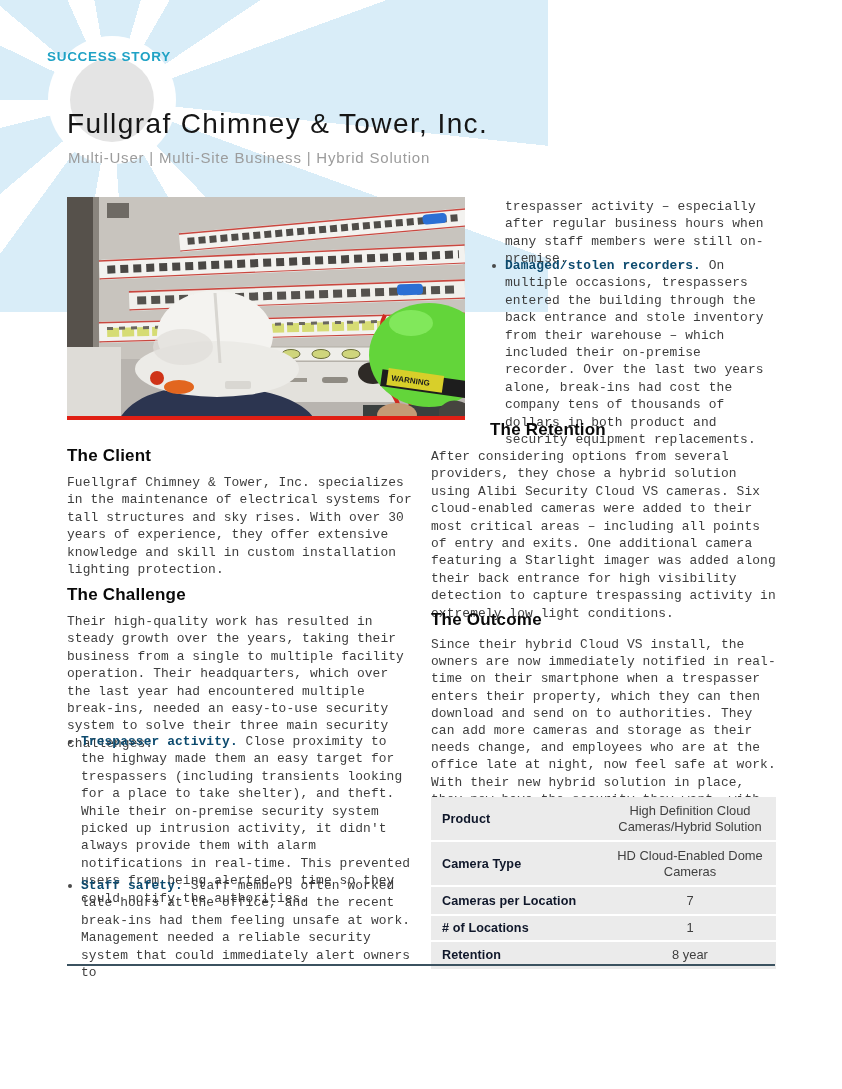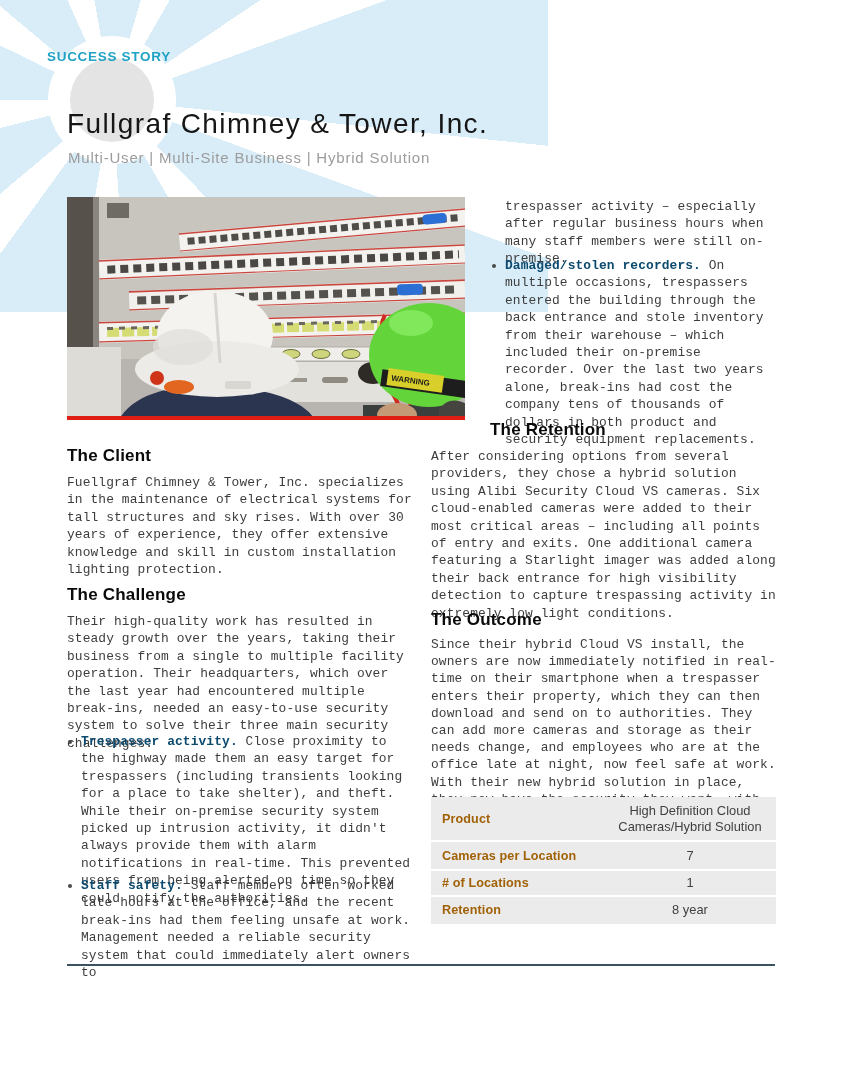--- a/index.html
+++ b/index.html
@@ -70,21 +70,21 @@
   .solution-body{left:431px;top:448px;width:350px;}
   .outcome-heading{left:431px;top:610px;}
   .outcome-body{left:431px;top:636px;width:352px;line-height:17.2px;}
   .spec-table{
     position:absolute;left:431px;top:797px;width:345px;display:flex;flex-direction:column;
   }
   .spec-row{
     display:flex;align-items:center;background:#ebebeb;margin-bottom:2px;
   }
   .spec-label{
-    width:168px;padding-left:11px;font-size:12.6px;font-weight:bold;color:#a16207;
+    width:168px;padding-left:11px;font-size:12.6px;font-weight:bold;color:#0f172a;
     letter-spacing:.1px;
   }
   .spec-value{
     flex:1;text-align:center;font-size:12.9px;color:#3f3f3f;line-height:15.5px;
     padding:4px 6px 4px 0;
   }
   .row-tall{min-height:43px;}
   .row-mid{min-height:27px;}
   .row-short{min-height:21px;}
   .bottom-rule{
@@ -206,20 +206,24 @@
   <p class="body-text solution-body" style="margin:0">After considering options from several providers, they chose a hybrid solution using Alibi Security Cloud VS cameras. Six cloud-enabled cameras were added to their most critical areas – including all points of entry and exits. One additional camera featuring a Starlight imager was added along their back entrance for high visibility detection to capture trespassing activity in extremely low light conditions.</p>
 
   <h2 class="sec-heading outcome-heading" style="margin:0">The Outcome</h2>
   <p class="body-text outcome-body" style="margin:0">Since their hybrid Cloud VS install, the owners are now immediately notified in real-time on their smartphone when a trespasser enters their property, which they can then download and send on to authorities. They can add more cameras and storage as their needs change, and employees who are at the office late at night, now feel safe at work. With their new hybrid solution in place, they now have the security they want, with the flexibility and cost-savings they need.</p>
 
   <div class="spec-table">
     <div class="spec-row row-tall">
       <div class="spec-label">Product</div>
       <div class="spec-value">High Definition Cloud Cameras/Hybrid Solution</div>
     </div>
+    <div class="spec-row row-tall">
+      <div class="spec-label">Camera Type</div>
+      <div class="spec-value">HD Cloud-Enabled Dome Cameras</div>
+    </div>
     <div class="spec-row row-mid">
       <div class="spec-label">Cameras per Location</div>
       <div class="spec-value">7</div>
     </div>
     <div class="spec-row row-short">
       <div class="spec-label"># of Locations</div>
       <div class="spec-value">1</div>
     </div>
     <div class="spec-row row-mid">
       <div class="spec-label">Retention</div>

